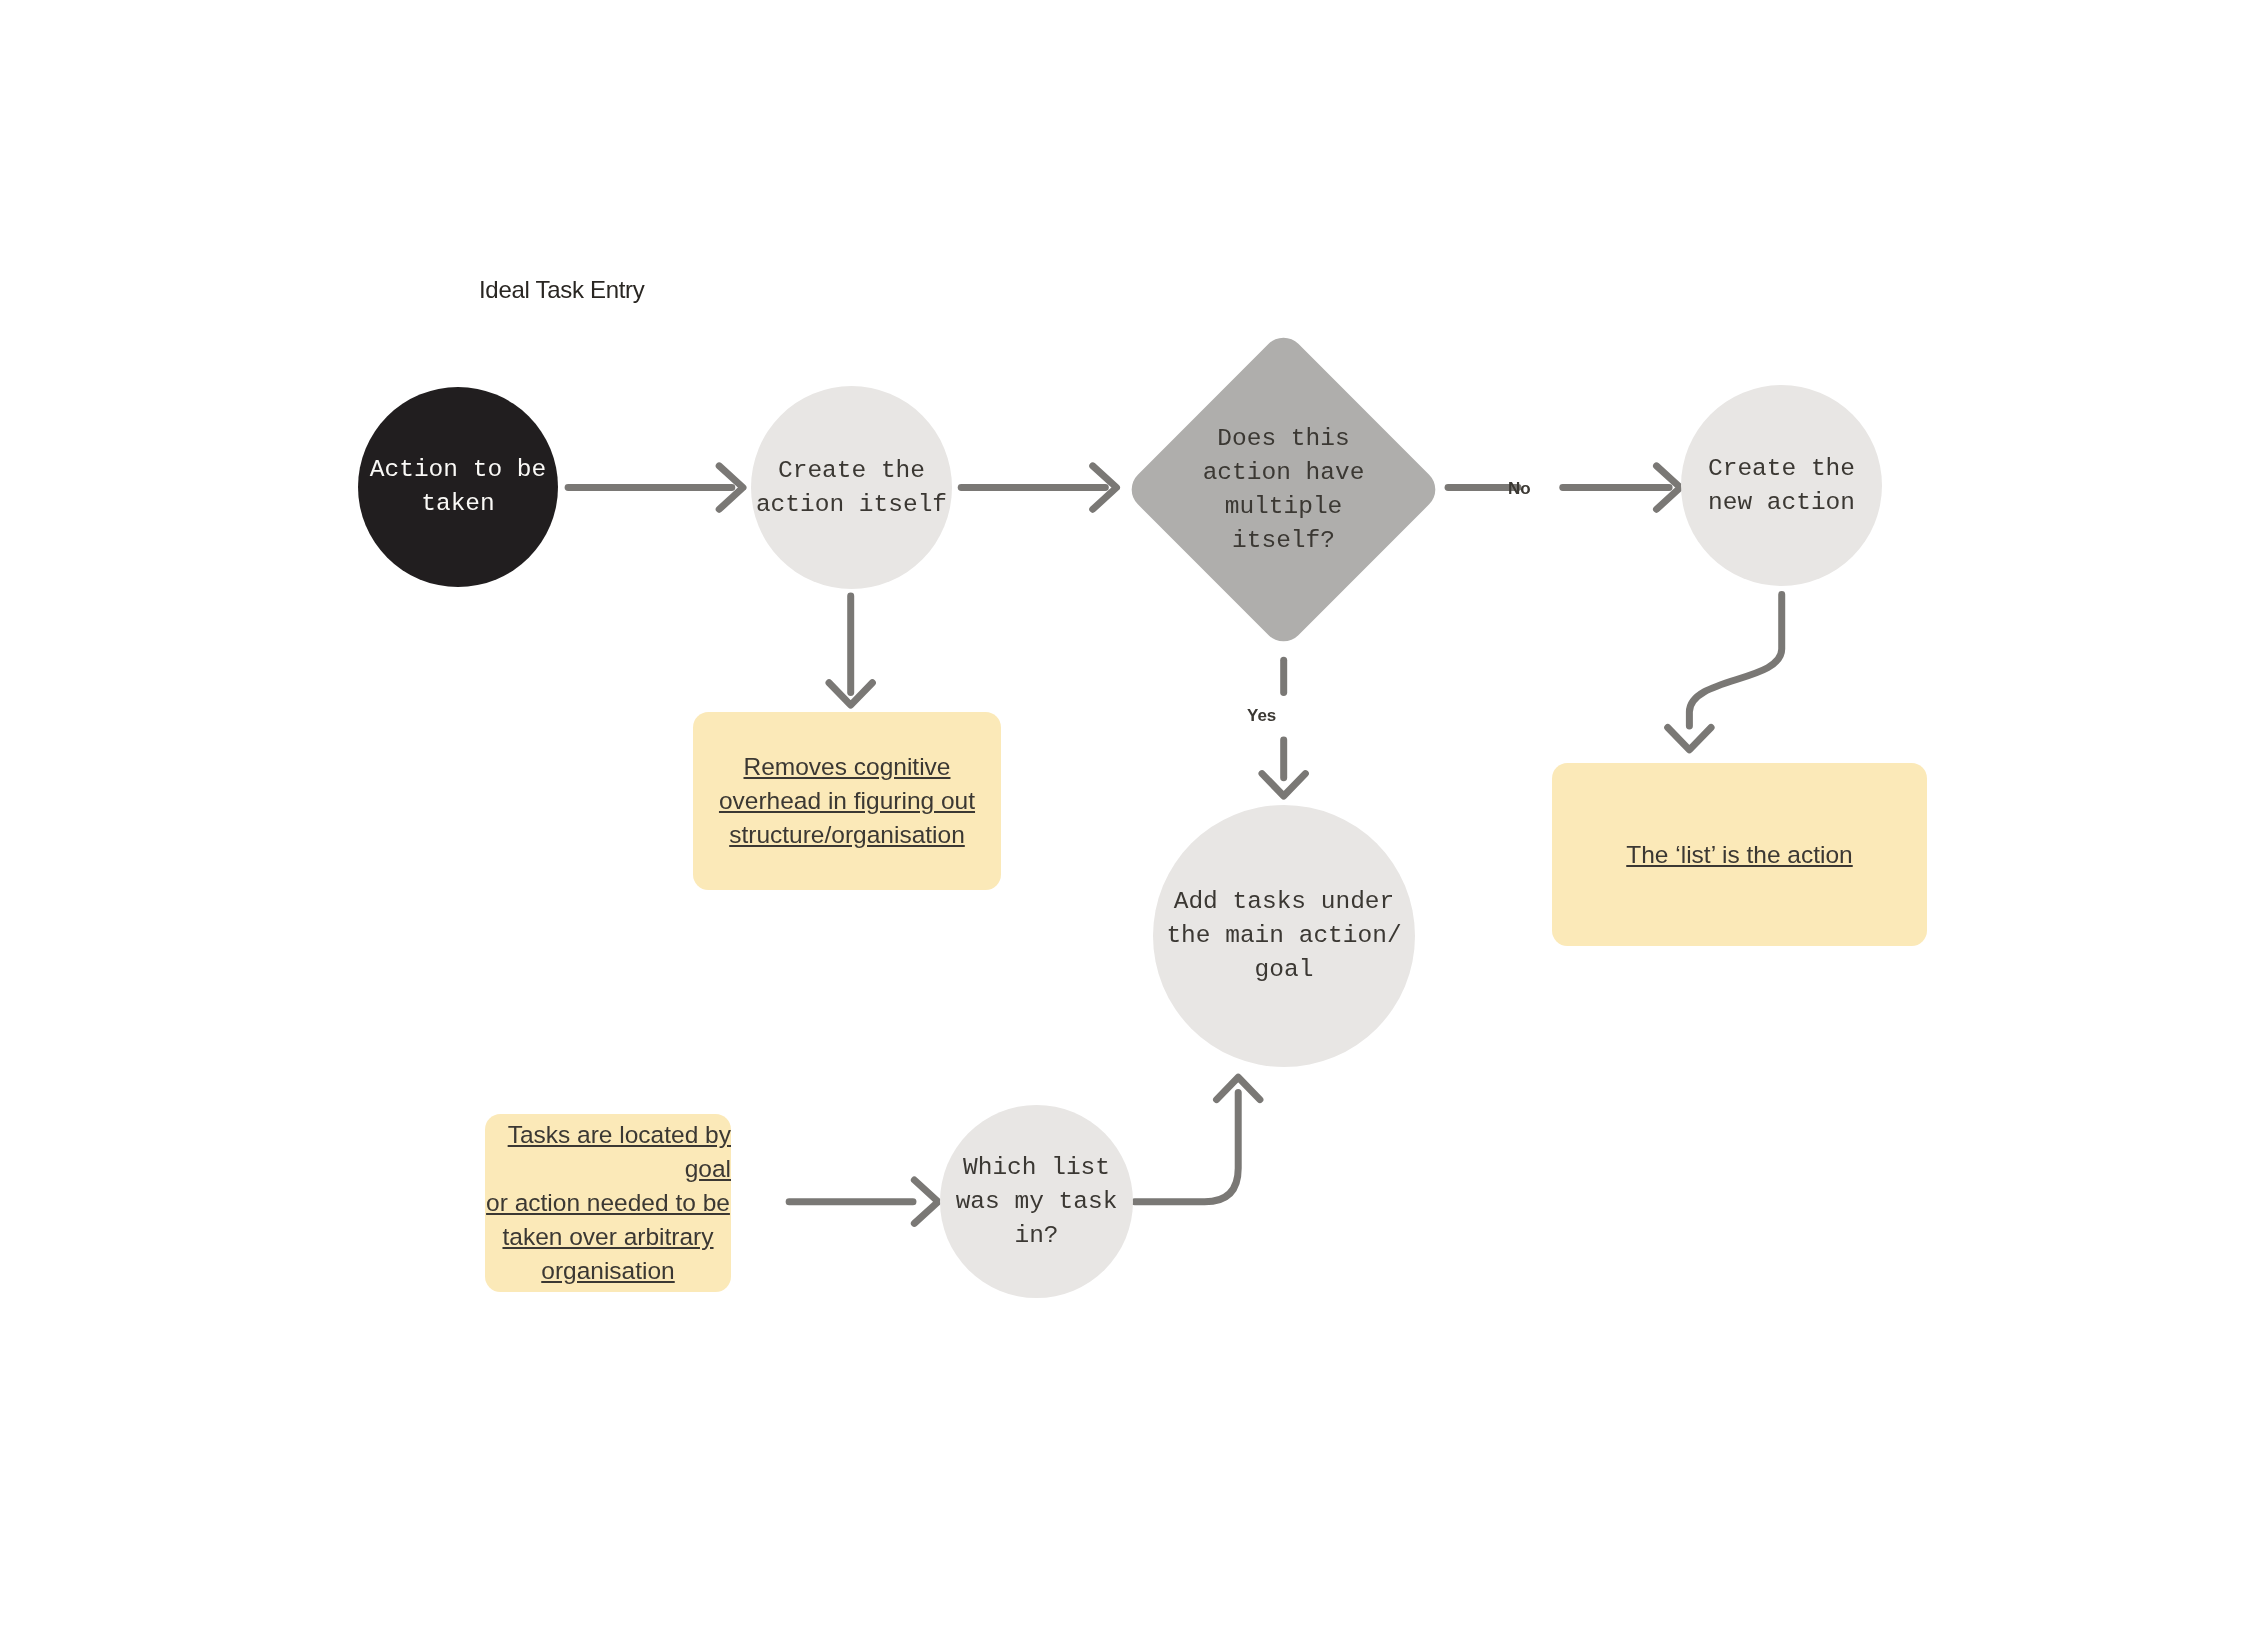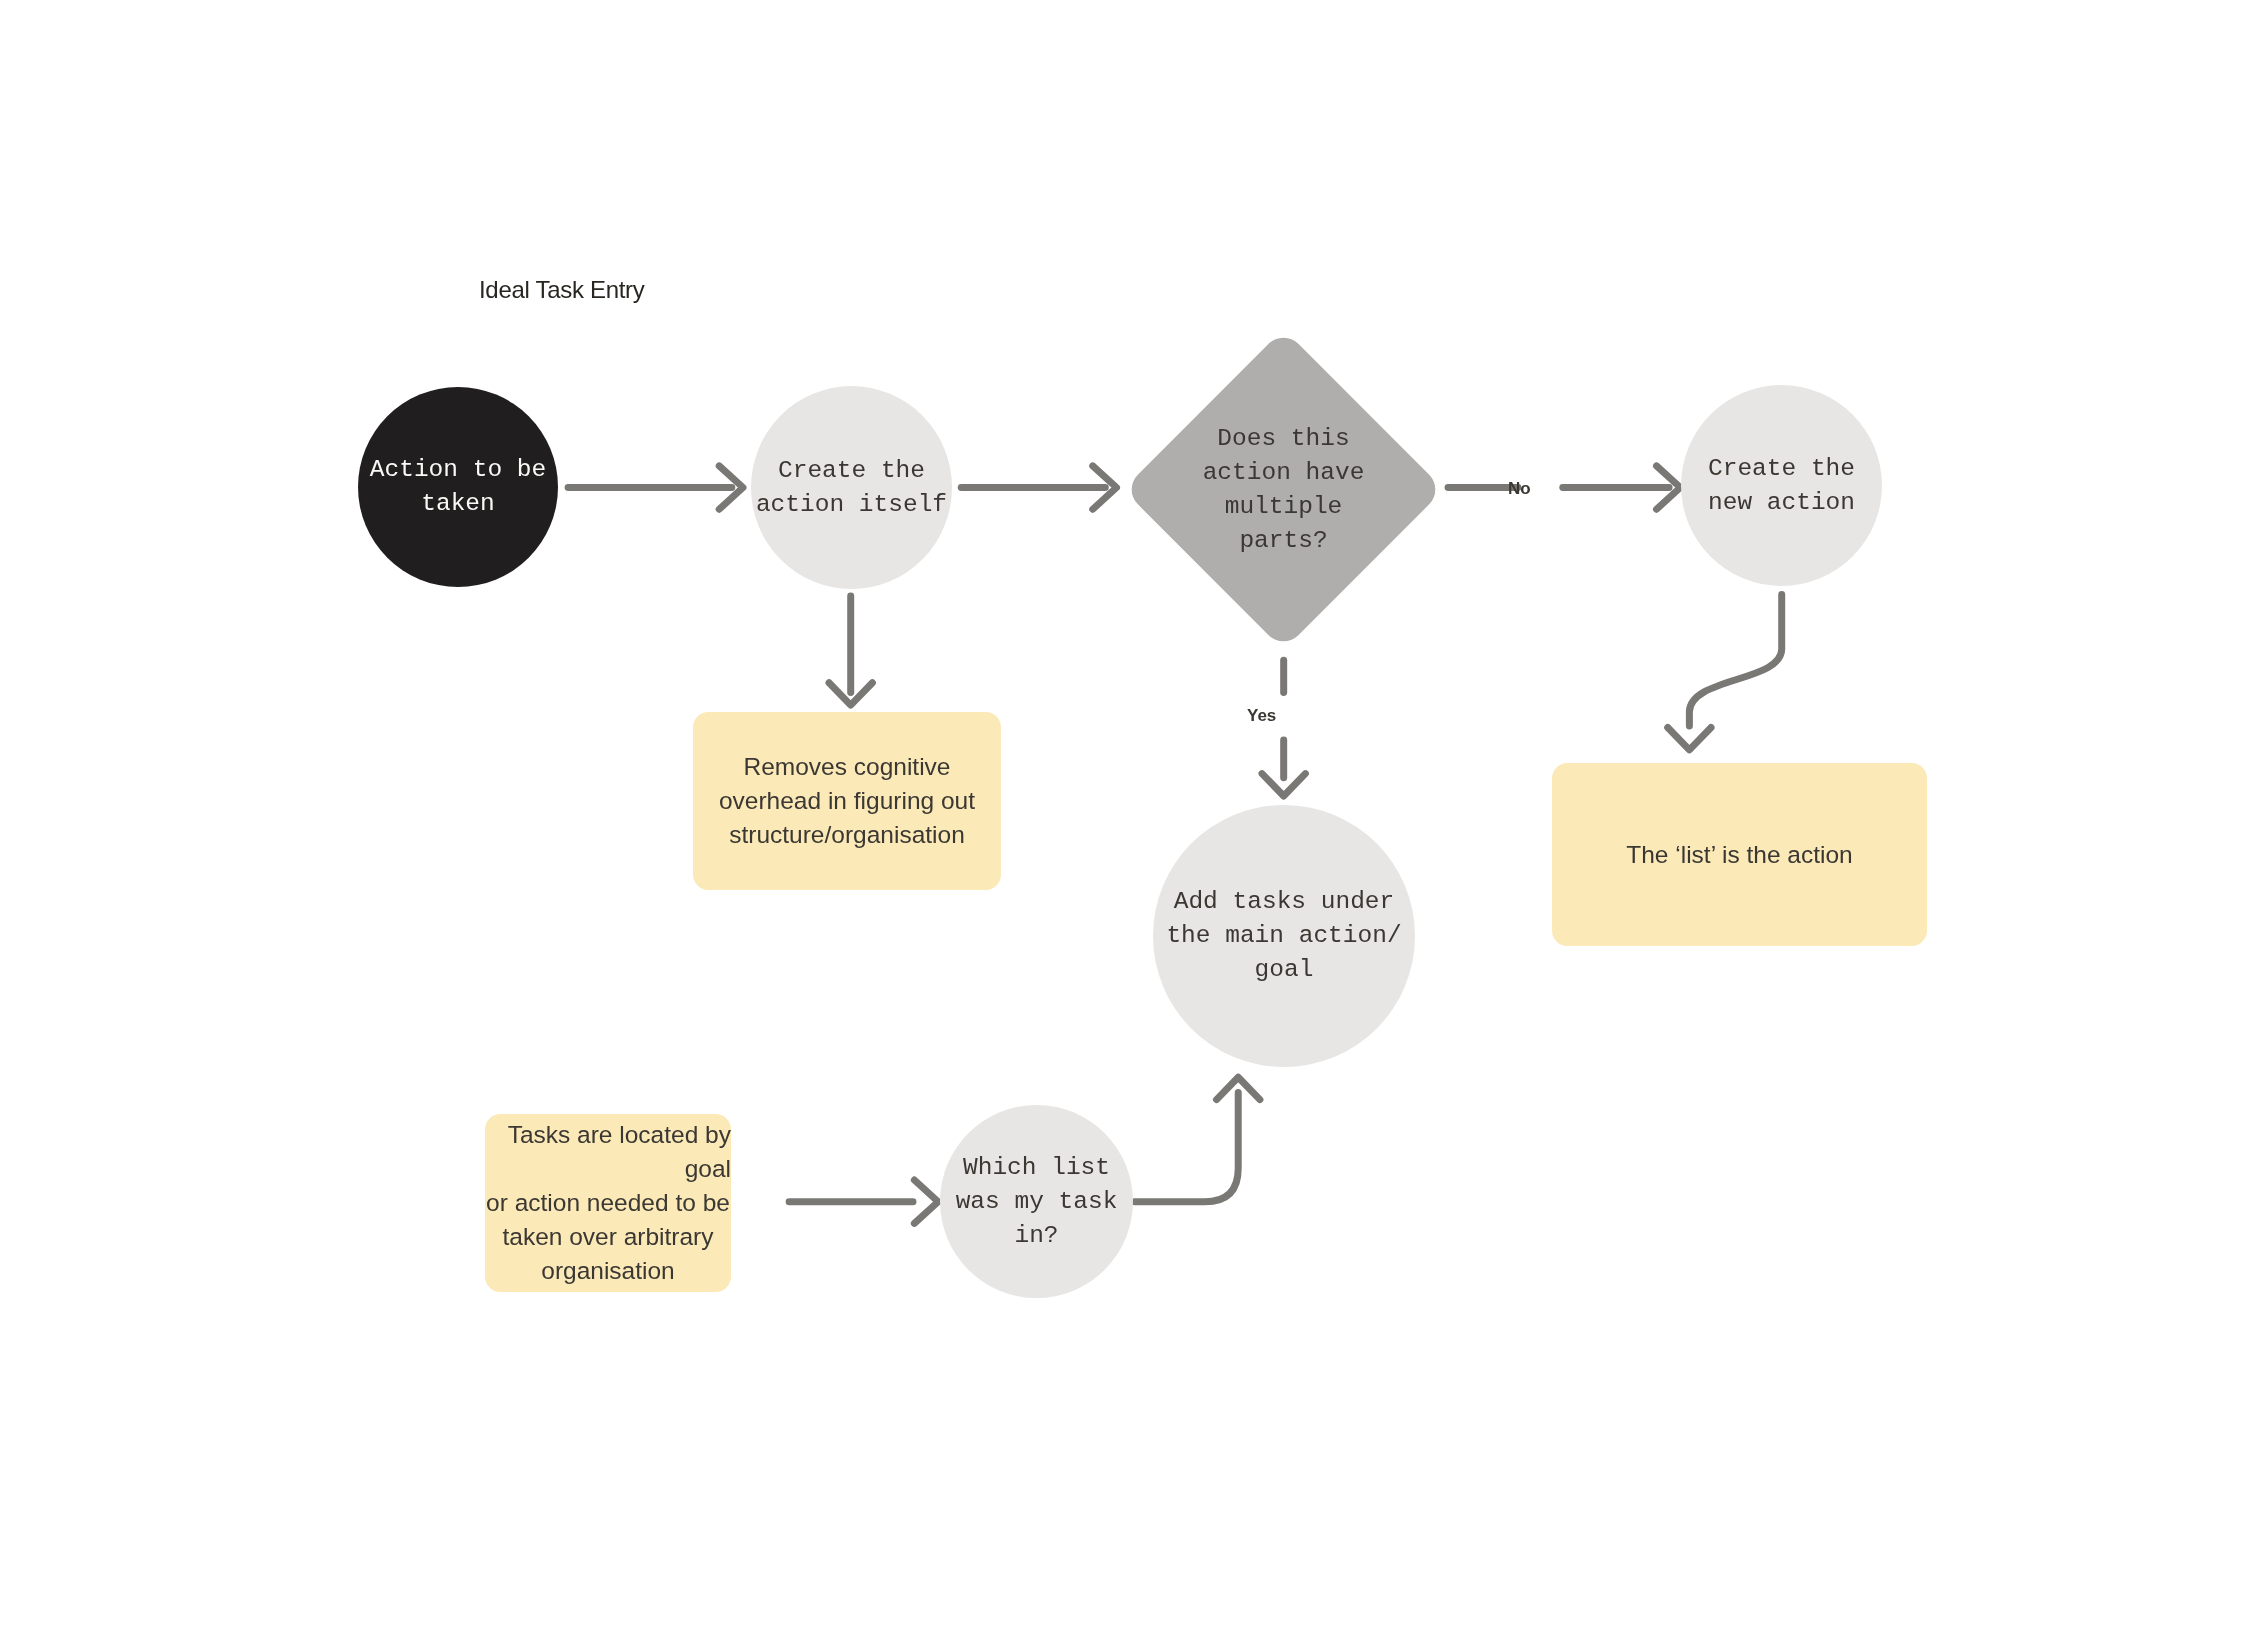--- a/index.html
+++ b/index.html
@@ -68,20 +68,21 @@
     display: flex;
     flex-direction: column;
     align-items: center;
     justify-content: center;
     text-align: center;
     font-size: 24.5px;
     line-height: 34px;
     color: var(--text-dark, #3B3833);
     background: var(--note-yellow, #FBE9B8);
     border-radius: 15.4px;
+    text-decoration: underline;
   }
   .note-1 { left: 693px;  top: 712px; width: 308px; height: 178px; }
   .note-2 { left: 1552px; top: 763px; width: 375px; height: 183px; }
   .note-3 { left: 485px;  top: 1114px; width: 246px; height: 178px; text-align: right; }
   .edge-label {
     position: absolute;
     font-size: 17px;
     line-height: 31px;
     color: var(--text-dark, #3B3833);
     font-weight: bold;
@@ -148,21 +149,21 @@
   <div class="node circle n-create">
     <span class="line">Create the</span>
     <span class="line">action itself</span>
   </div>
 
   <div class="diamond-shape"></div>
   <div class="node diamond-label">
     <span class="line">Does this</span>
     <span class="line">action have</span>
     <span class="line">multiple</span>
-    <span class="line">parts?</span>
+    <span class="line">itself?</span>
   </div>
 
   <div class="edge-label lbl-no">No</div>
   <div class="edge-label lbl-yes">Yes</div>
 
   <div class="node circle n-new">
     <span class="line">Create the</span>
     <span class="line">new action</span>
   </div>
 

